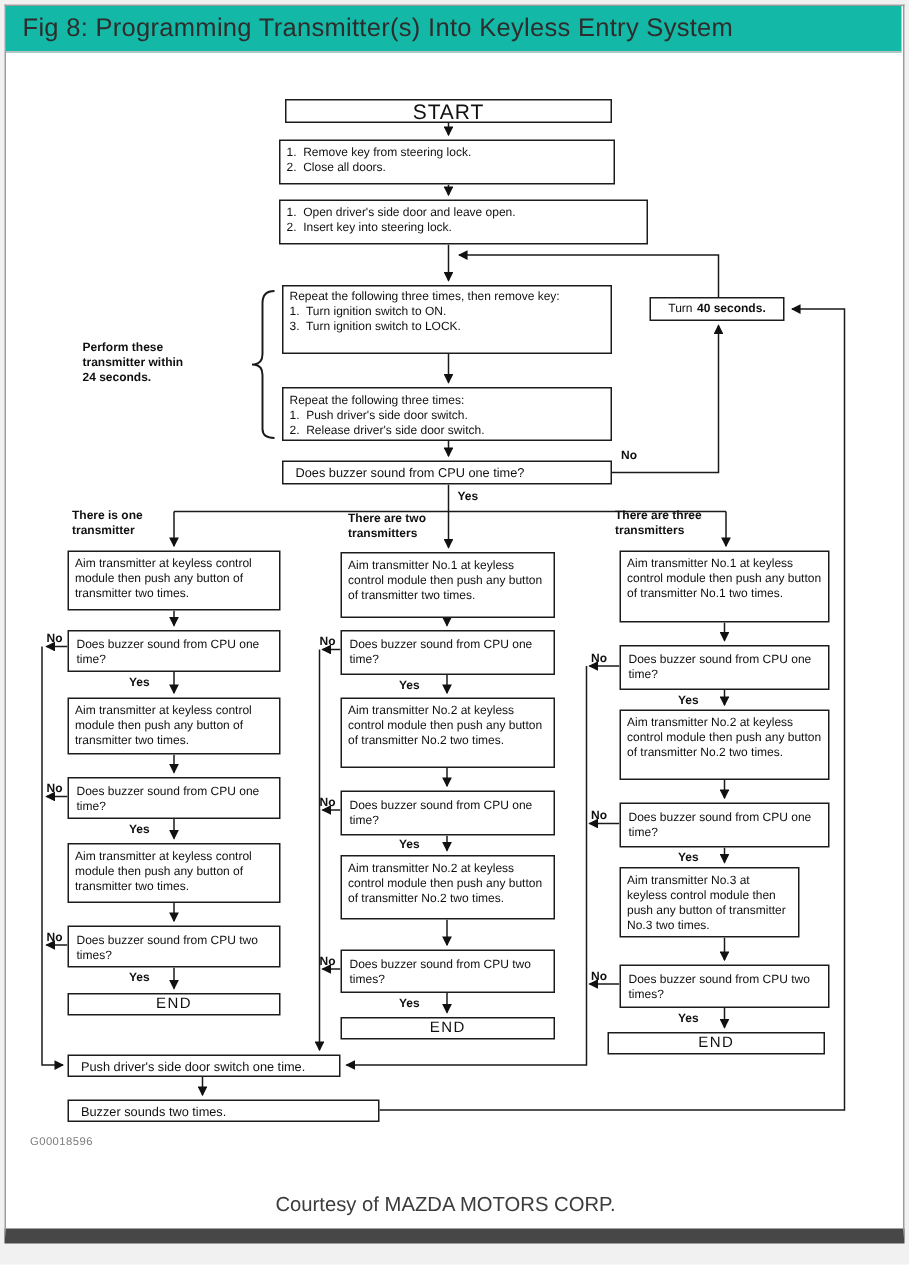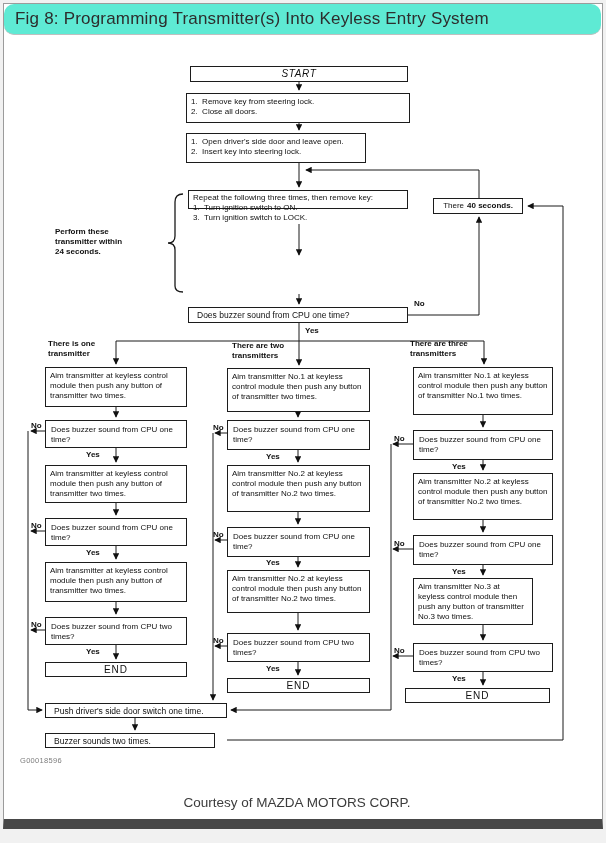--- a/index.html
+++ b/index.html
@@ -1,29 +1,29 @@
 <!DOCTYPE html>
 <html><head>
 <meta charset="utf-8">
 <style>
   html,body{margin:0;padding:0;}
   body{width:606px;height:843px;background:#f1f1f1;position:relative;
        font-family:"Liberation Sans",sans-serif;overflow:hidden;}
   #card{position:absolute;left:3px;top:3px;width:598px;height:815px;
         background:#fff;border:1px solid #9b9b9b;border-bottom:10px solid #474747;}
   #titlebar{position:absolute;left:4px;top:4px;width:597px;height:30px;
-        background:#5eead4;border-bottom:1px solid #bfbfbf;display:flex;align-items:center;border-radius:10px;}
+        background:#14b8a6;border-bottom:1px solid #bfbfbf;display:flex;align-items:center;}
   #titlebar .t{font-size:17px;color:#2d2d2d;padding-left:11px;letter-spacing:.2px;}
   #stage{position:absolute;left:0;top:0;width:606px;height:843px;}
   svg.wires{position:absolute;left:0;top:0;z-index:1;}
   .box{position:absolute;z-index:2;background:#fff;border:1px solid #1c1c1c;
        box-sizing:border-box;color:#101010;font-size:8px;line-height:10px;padding:3px 4px;}
   .box .line{white-space:pre;}
   .cbox{display:flex;align-items:center;justify-content:center;text-align:center;padding:0;}
-  .startbox{letter-spacing:.6px;font-size:10px;font-style:italic;}
+  .startbox{letter-spacing:.6px;font-size:14px;}
   .endbox{letter-spacing:1px;font-size:10px;}
   .qbox{padding:4px 5px 2px 5px;}
   .wide{font-size:8.5px;display:flex;align-items:center;padding:0 0 0 8px;}
   .waitbox{display:flex;align-items:center;justify-content:center;padding:0;font-size:8px;}
   .waitbox .b{font-weight:bold;margin-left:3px;}
   .lbl{position:absolute;z-index:3;font-weight:bold;font-size:8px;line-height:9px;color:#101010;}
   .coltitle{position:absolute;z-index:3;font-weight:bold;font-size:8px;line-height:9.5px;color:#101010;}
   .note{position:absolute;z-index:3;font-weight:bold;font-size:8px;line-height:10px;color:#101010;}
   #figid{position:absolute;z-index:3;font-size:7.5px;color:#7d7d7d;letter-spacing:.3px;}
   #caption{position:absolute;z-index:3;width:606px;text-align:center;top:795px;left:-6px;
@@ -101,42 +101,47 @@
     </g>
   </svg>
 
   <div class="box cbox startbox" style="left:190px;top:66px;width:218px;height:16px;">START</div>
 
   <div class="box" style="left:186px;top:93px;width:224px;height:30px;">
     <div class="line">1.  Remove key from steering lock.</div>
     <div class="line">2.  Close all doors.</div>
   </div>
 
-  <div class="box" style="left:186px;top:133px;width:180px;height:30px;">
+  <div class="box" style="left:186px;top:133px;width:246px;height:30px;">
     <div class="line">1.  Open driver's side door and leave open.</div>
     <div class="line">2.  Insert key into steering lock.</div>
   </div>
 
-  <div class="box" style="left:188px;top:190px;width:220px;height:19px;padding-top:2px;">
+  <div class="box" style="left:188px;top:190px;width:220px;height:46px;padding-top:2px;">
     <div class="line">Repeat the following three times, then remove key:</div>
     <div class="line">1.  Turn ignition switch to ON.</div>
     <div class="line">3.  Turn ignition switch to LOCK.</div>
   </div>
 
   <div class="box waitbox" style="left:433px;top:198px;width:90px;height:16px;">
-    <span>There</span>
+    <span>Turn</span>
     <span class="b">40 seconds.</span>
   </div>
 
   <div class="note" style="left:55px;top:227px;">
     <div>Perform these</div>
     <div>transmitter within</div>
     <div>24 seconds.</div>
   </div>
 
+  <div class="box" style="left:188px;top:258px;width:220px;height:36px;padding-top:3px;">
+    <div class="line">Repeat the following three times:</div>
+    <div class="line">1.  Push driver's side door switch.</div>
+    <div class="line">2.  Release driver's side door switch.</div>
+  </div>
 
   <div class="box wide" style="left:188px;top:307px;width:220px;height:16px;">Does buzzer sound from CPU one time?</div>
 
   <div class="coltitle" style="left:48px;top:339px;">
     <div>There is one</div>
     <div>transmitter</div>
   </div>
   <div class="coltitle" style="left:232px;top:341px;">
     <div>There are two</div>
     <div>transmitters</div>
@@ -164,21 +169,21 @@
 
   <div class="box" style="left:413px;top:367px;width:140px;height:48px;">Aim transmitter No.1 at keyless control module then push any button of transmitter No.1 two times.</div>
   <div class="box qbox" style="left:413px;top:430px;width:140px;height:30px;">Does buzzer sound from CPU one time?</div>
   <div class="box" style="left:413px;top:473px;width:140px;height:47px;">Aim transmitter No.2 at keyless control module then push any button of transmitter No.2 two times.</div>
   <div class="box qbox" style="left:413px;top:535px;width:140px;height:30px;">Does buzzer sound from CPU one time?</div>
   <div class="box" style="left:413px;top:578px;width:120px;height:47px;">Aim transmitter No.3 at keyless control module then push any button of transmitter No.3 two times.</div>
   <div class="box qbox" style="left:413px;top:643px;width:140px;height:29px;">Does buzzer sound from CPU two times?</div>
   <div class="box cbox endbox" style="left:405px;top:688px;width:145px;height:15px;">END</div>
 
   <div class="box wide" style="left:45px;top:703px;width:182px;height:15px;">Push driver's side door switch one time.</div>
-  <div class="box wide" style="left:45px;top:733px;width:170px;height:15px;">Buzzer sounds two times.</div>
+  <div class="box wide" style="left:45px;top:733px;width:208px;height:15px;">Buzzer sounds two times.</div>
 
   <div class="lbl" style="left:414px;top:299px;">No</div>
   <div class="lbl" style="left:305px;top:326px;">Yes</div>
 
   <div class="lbl" style="left:31px;top:421px;">No</div>
   <div class="lbl" style="left:86px;top:450px;">Yes</div>
   <div class="lbl" style="left:31px;top:521px;">No</div>
   <div class="lbl" style="left:86px;top:548px;">Yes</div>
   <div class="lbl" style="left:31px;top:620px;">No</div>
   <div class="lbl" style="left:86px;top:647px;">Yes</div>

